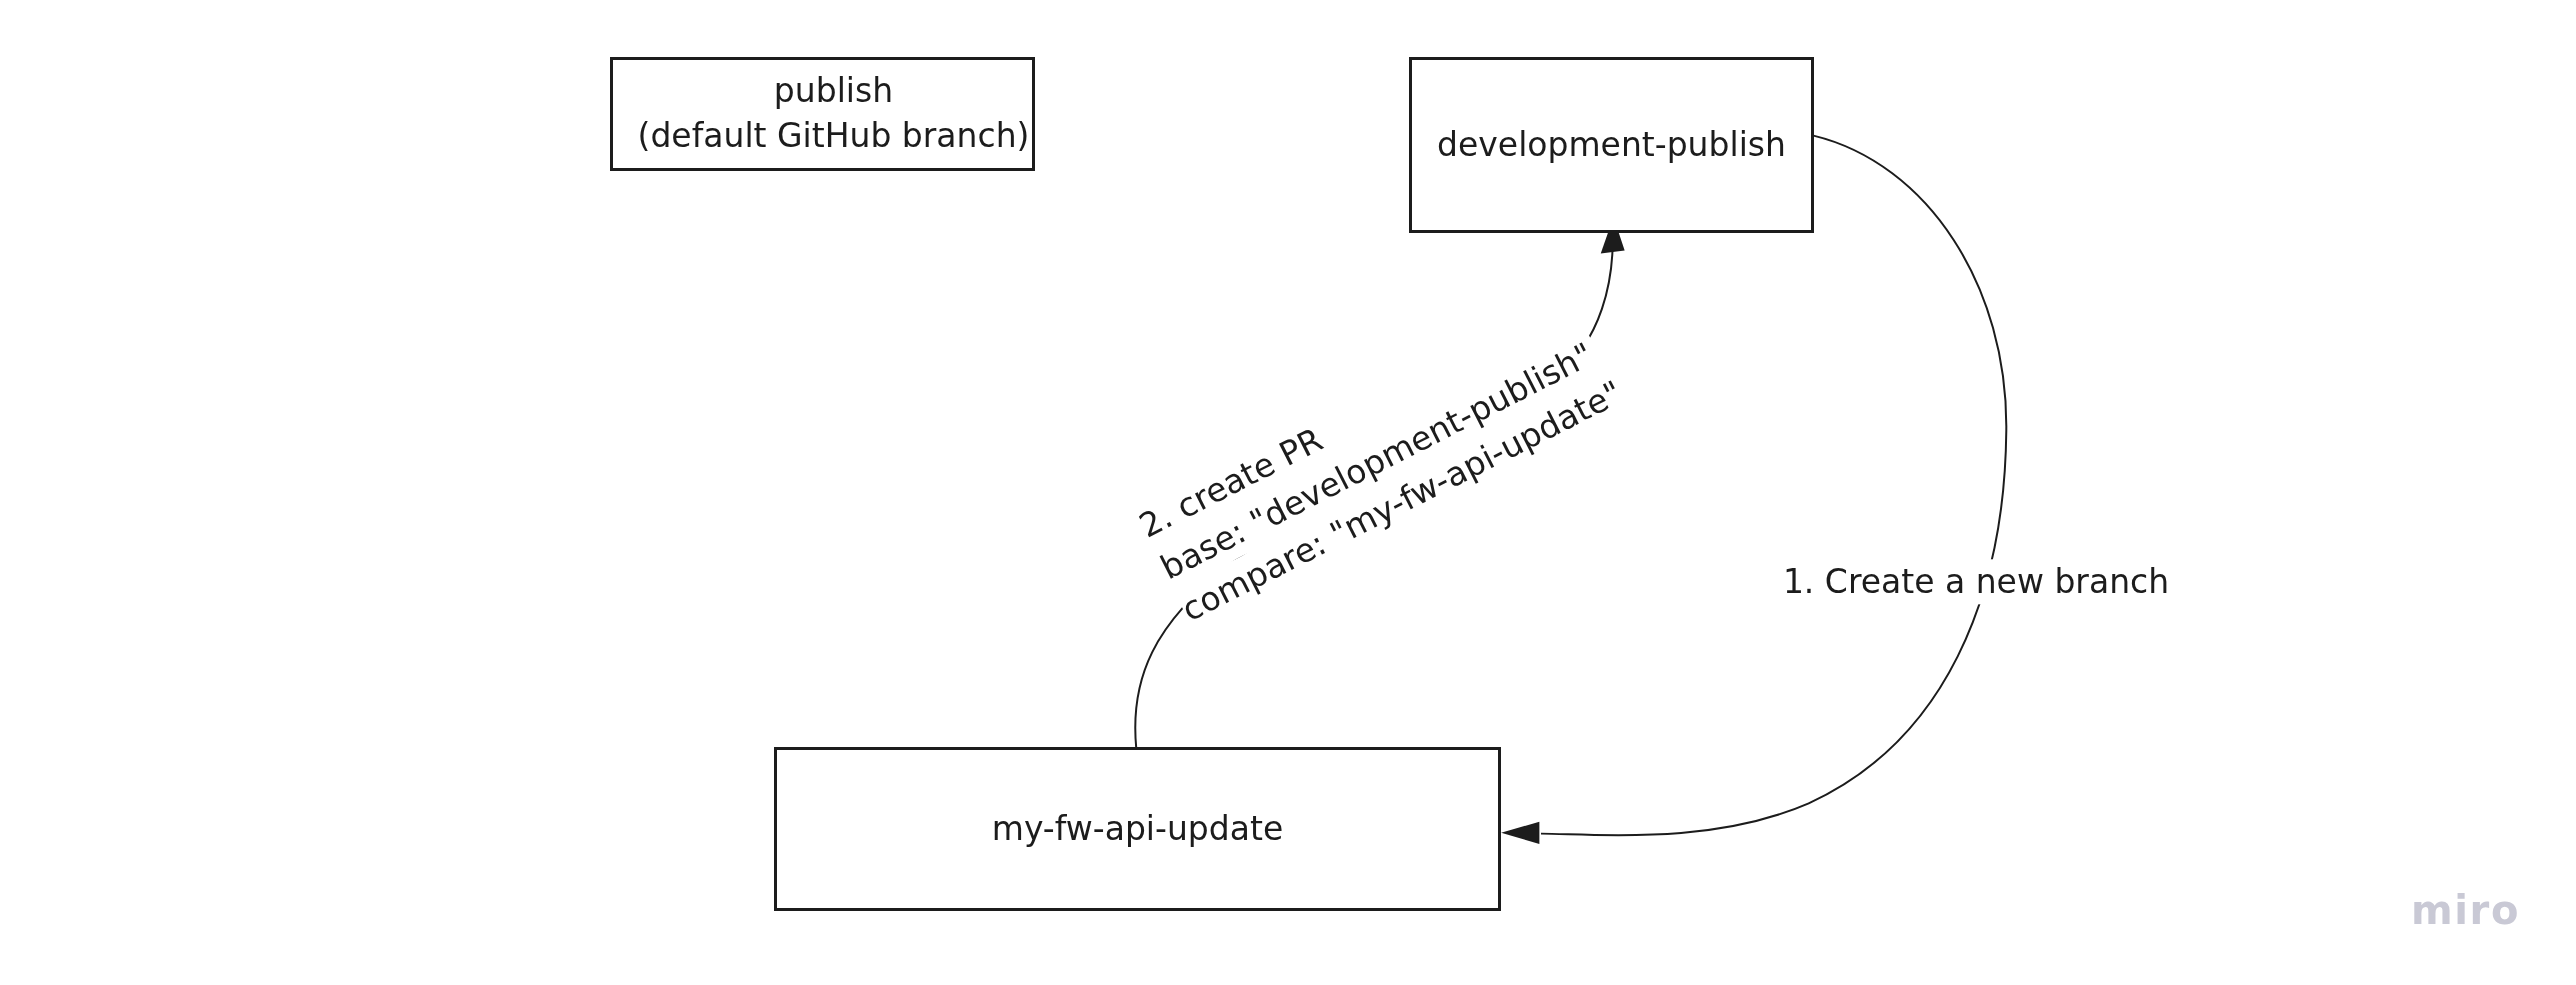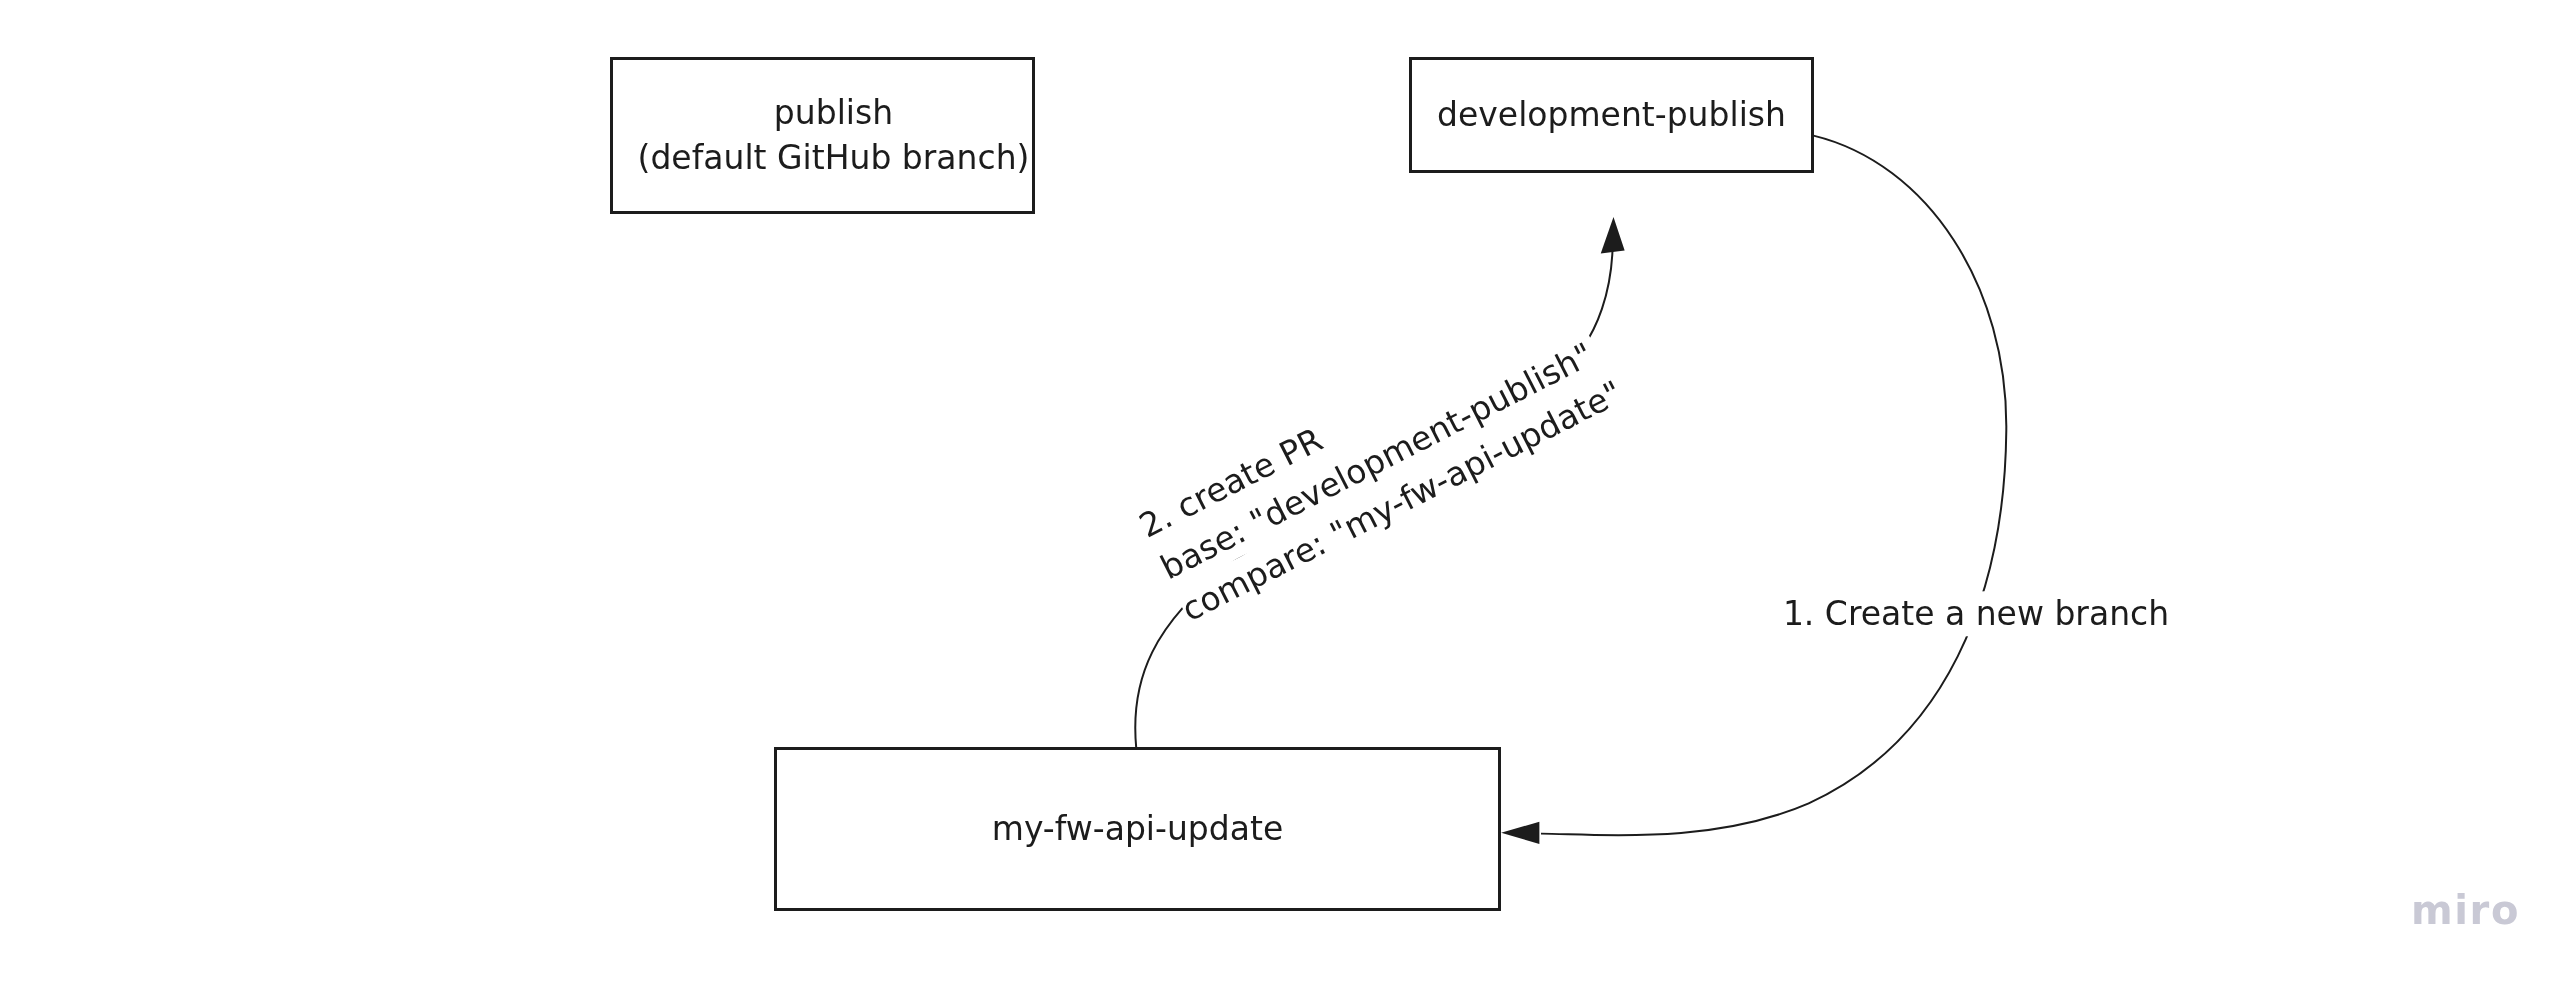--- a/index.html
+++ b/index.html
@@ -44,28 +44,28 @@
     border:3.2px solid var(--ink);
     display:flex;
     align-items:center;
     justify-content:center;
     text-align:center;
     color:var(--ink);
     font-size:33px;
     line-height:1.36;
     z-index:2;
   }
-  .node-publish{ left:610px; top:57px;  width:425px; height:157px;padding-left:22px; }
-  .node-devpub { left:1409px; top:57px; width:405px; height:116px; }
+  .node-publish{ left:610px; top:57px;  width:425px; height:114px;padding-left:22px; }
+  .node-devpub { left:1409px; top:57px; width:405px; height:176px; }
   .node-myfw   { left:774px; top:747px; width:727px; height:164px; }
 
   
   .edge-label-branch{
     position:absolute;
-    left:1976px; top:614px;
+    left:1976px; top:582px;
     transform:translate(-50%,-50%);
     background:#fff;
     padding:3.2px 9.6px;
     font-size:33px;
     color:var(--ink);
     white-space:nowrap;
     z-index:3;
   }
   .edge-label-pr{
     position:absolute;

